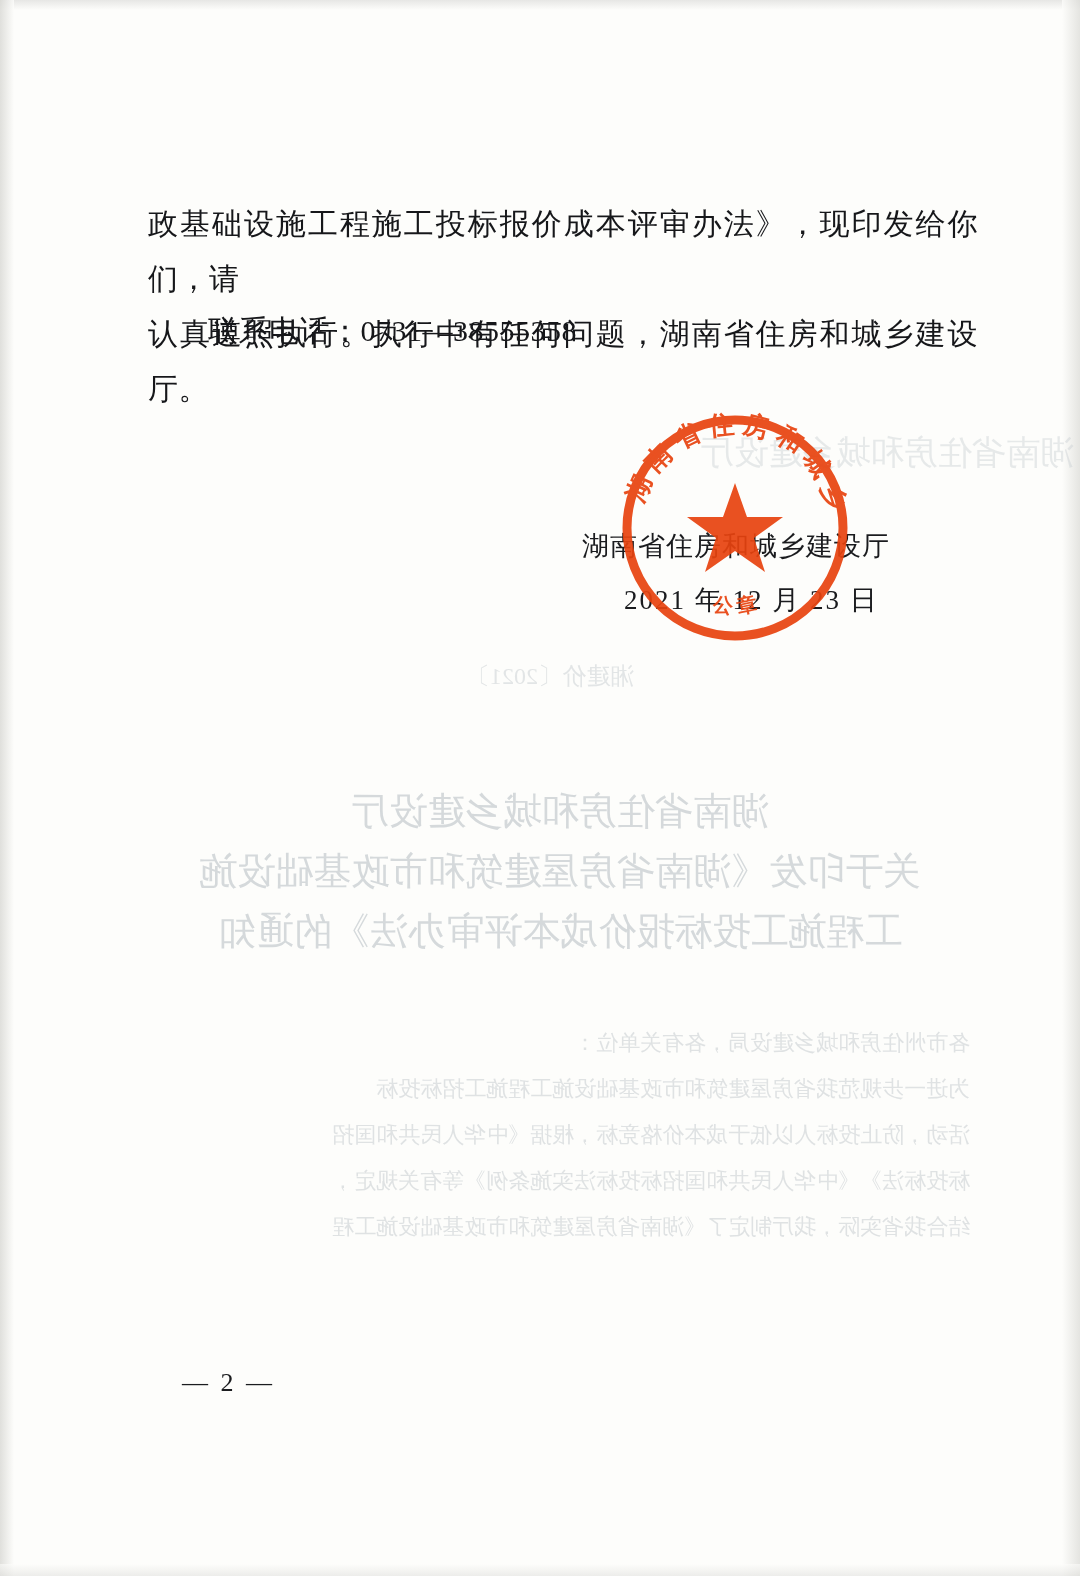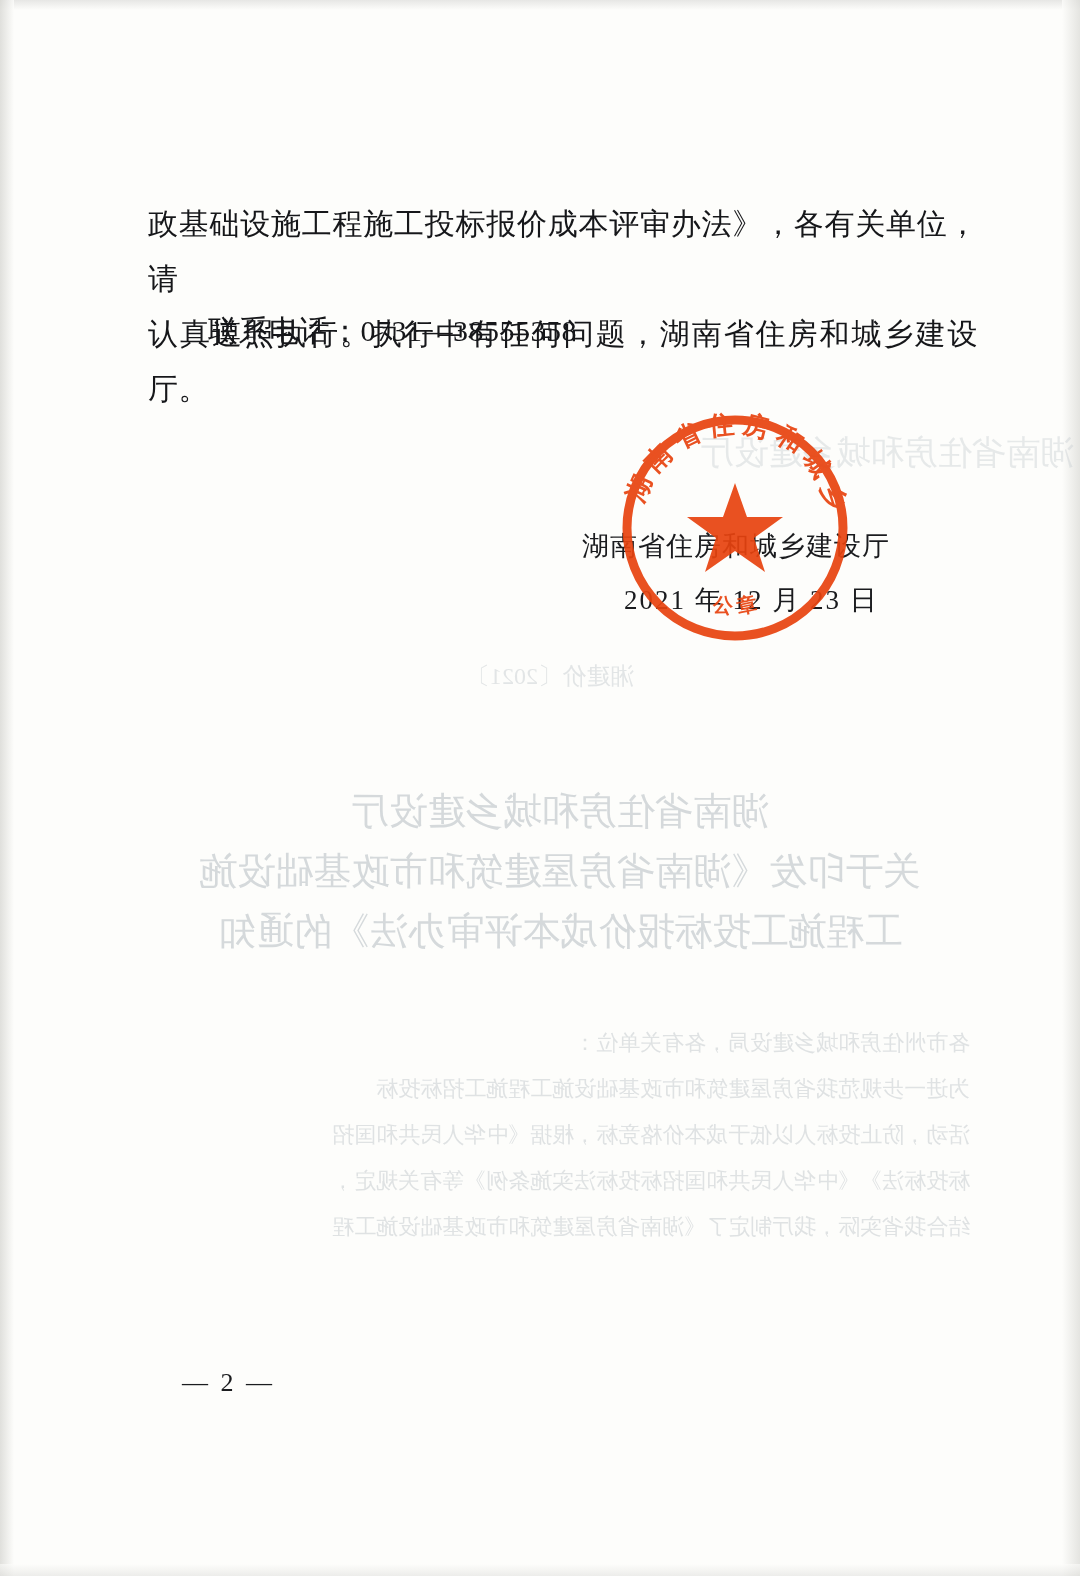--- a/index.html
+++ b/index.html
@@ -175,21 +175,21 @@
   <div class="bleed bleed-title" style="top:840px;">关于印发《湖南省房屋建筑和市政基础设施</div>
   <div class="bleed bleed-title" style="top:900px;">工程施工投标报价成本评审办法》的通知</div>
 
   <div class="bleed bleed-body">各市州住房和城乡建设局，各有关单位：</div>
   <div class="bleed bleed-body" style="top:1066px;">为进一步规范我省房屋建筑和市政基础设施工程施工招标投标</div>
   <div class="bleed bleed-body" style="top:1112px;">活动，防止投标人以低于成本价格竞标，根据《中华人民共和国招</div>
   <div class="bleed bleed-body" style="top:1158px;">标投标法》《中华人民共和国招标投标法实施条例》等有关规定，</div>
   <div class="bleed bleed-body" style="top:1204px;">结合我省实际，我厅制定了《湖南省房屋建筑和市政基础设施工程</div>
 
   <div class="body-text">
-    <div class="para-line">政基础设施工程施工投标报价成本评审办法》，各有关单位，请</div>
+    <div class="para-line">政基础设施工程施工投标报价成本评审办法》，现印发给你们，请</div>
     <div class="para-line">认真遵照执行。执行中有任何问题，湖南省住房和城乡建设厅。</div>
   </div>
 
   <div class="contact-line">联系电话：0731—38555358</div>
 
   <div class="sign-org">湖南省住房和城乡建设厅</div>
   <div class="sign-date">2021 年 12 月 23 日</div>
 
   <div class="seal">
     <svg width="246" height="246" viewBox="0 0 246 246" xmlns="http://www.w3.org/2000/svg">

